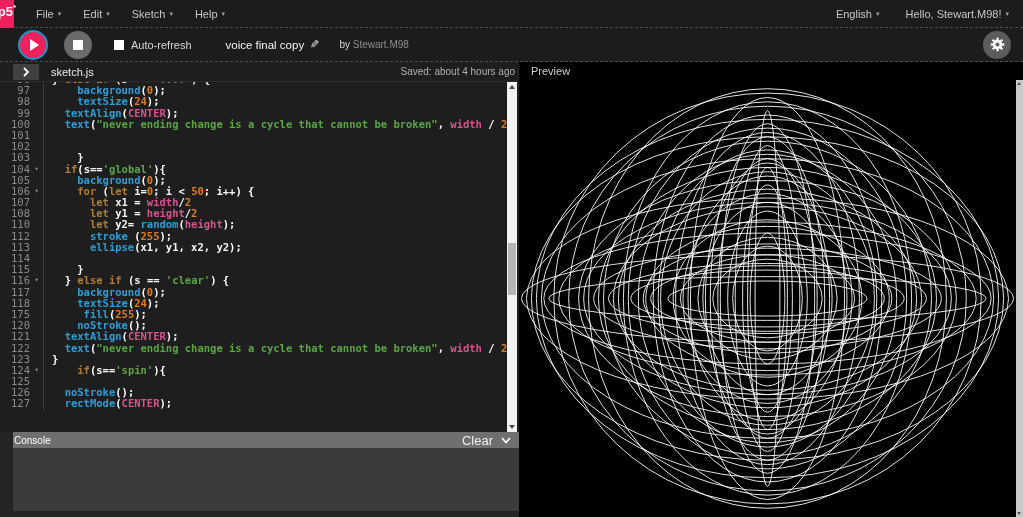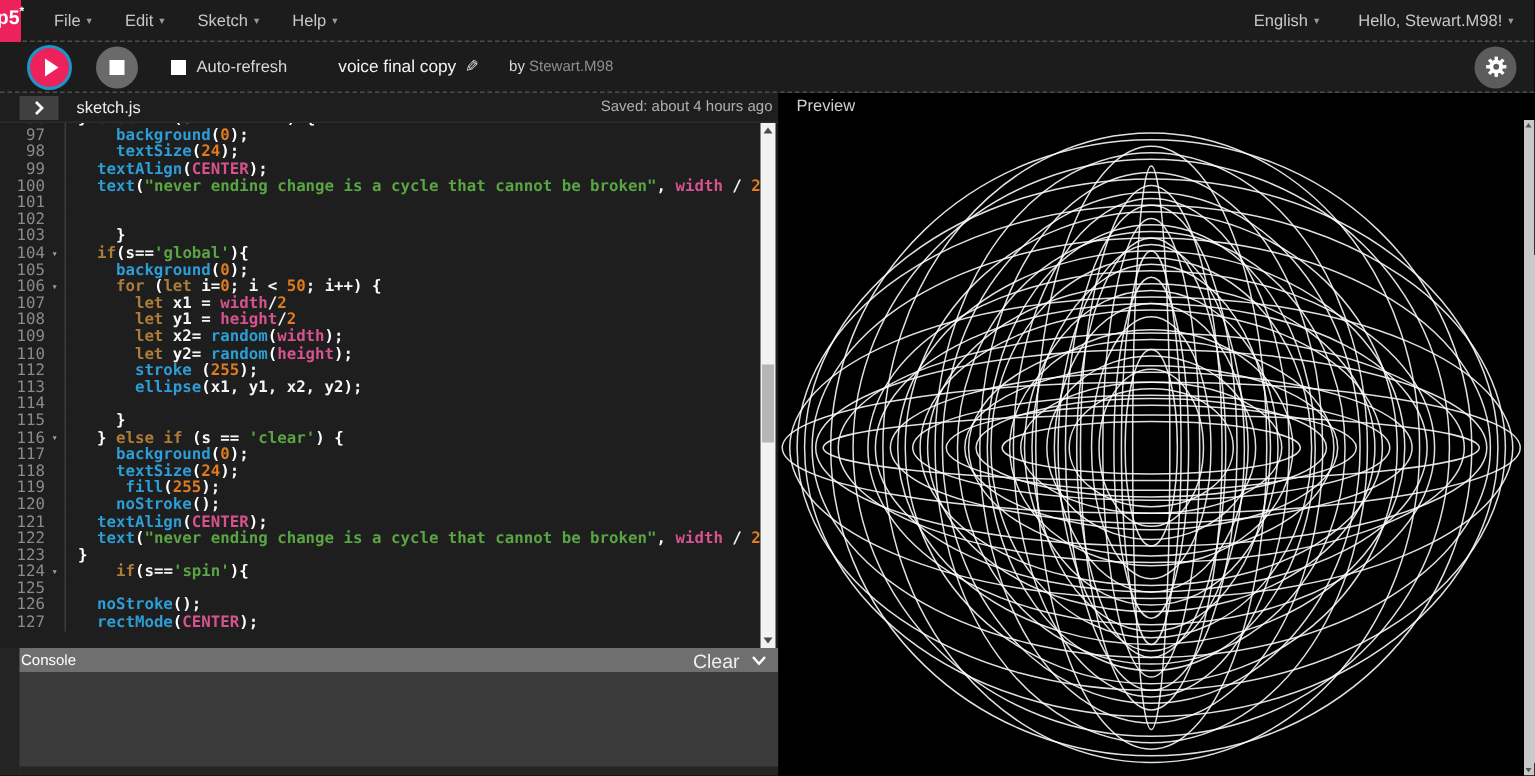--- a/index.html
+++ b/index.html
@@ -167,30 +167,29 @@
           <div class="code-row"><span class="gutter"><span class="ln">99</span><span class="fold"></span></span><span class="code-text"><span class="tk-pl">  </span><span class="tk-fn">textAlign</span><span class="tk-br">(</span><span class="tk-pk">CENTER</span><span class="tk-br">)</span><span class="tk-pl">;</span></span></div>
           <div class="code-row"><span class="gutter"><span class="ln">100</span><span class="fold"></span></span><span class="code-text"><span class="tk-pl">  </span><span class="tk-fn">text</span><span class="tk-br">(</span><span class="tk-str">"never ending change is a cycle that cannot be broken"</span><span class="tk-pl">, </span><span class="tk-pk">width</span><span class="tk-pl"> / </span><span class="tk-num">2</span><span class="tk-pl">, </span></span></div>
           <div class="code-row"><span class="gutter"><span class="ln">101</span><span class="fold"></span></span><span class="code-text"></span></div>
           <div class="code-row"><span class="gutter"><span class="ln">102</span><span class="fold"></span></span><span class="code-text"></span></div>
           <div class="code-row"><span class="gutter"><span class="ln">103</span><span class="fold"></span></span><span class="code-text"><span class="tk-pl">    </span><span class="tk-br">}</span></span></div>
           <div class="code-row"><span class="gutter"><span class="ln">104</span><span class="fold">▾</span></span><span class="code-text"><span class="tk-pl">  </span><span class="tk-kw">if</span><span class="tk-br">(</span><span class="tk-pl">s</span><span class="tk-pl">==</span><span class="tk-str">'global'</span><span class="tk-br">)</span><span class="tk-br">{</span></span></div>
           <div class="code-row"><span class="gutter"><span class="ln">105</span><span class="fold"></span></span><span class="code-text"><span class="tk-pl">    </span><span class="tk-fn">background</span><span class="tk-br">(</span><span class="tk-num">0</span><span class="tk-br">)</span><span class="tk-pl">;</span></span></div>
           <div class="code-row"><span class="gutter"><span class="ln">106</span><span class="fold">▾</span></span><span class="code-text"><span class="tk-pl">    </span><span class="tk-kw">for</span><span class="tk-pl"> </span><span class="tk-br">(</span><span class="tk-kw">let</span><span class="tk-pl"> i=</span><span class="tk-num">0</span><span class="tk-pl">; i &lt; </span><span class="tk-num">50</span><span class="tk-pl">; i++</span><span class="tk-br">)</span><span class="tk-pl"> </span><span class="tk-br">{</span></span></div>
           <div class="code-row"><span class="gutter"><span class="ln">107</span><span class="fold"></span></span><span class="code-text"><span class="tk-pl">      </span><span class="tk-kw">let</span><span class="tk-pl"> x1 = </span><span class="tk-pk">width</span><span class="tk-pl">/</span><span class="tk-num">2</span></span></div>
           <div class="code-row"><span class="gutter"><span class="ln">108</span><span class="fold"></span></span><span class="code-text"><span class="tk-pl">      </span><span class="tk-kw">let</span><span class="tk-pl"> y1 = </span><span class="tk-pk">height</span><span class="tk-pl">/</span><span class="tk-num">2</span></span></div>
-          <div class="code-row"><span class="gutter"><span class="ln">109</span><span class="fold"></span></span><span class="code-text"><span class="tk-pl">      </span><span class="tk-kw">let</span><span class="tk-pl"> x2= </span><span class="tk-fn">random</span><span class="tk-br">(</span><span class="tk-pk">width</span><span class="tk-br">)</span><span class="tk-pl">;</span></span></div>
           <div class="code-row"><span class="gutter"><span class="ln">110</span><span class="fold"></span></span><span class="code-text"><span class="tk-pl">      </span><span class="tk-kw">let</span><span class="tk-pl"> y2= </span><span class="tk-fn">random</span><span class="tk-br">(</span><span class="tk-pk">height</span><span class="tk-br">)</span><span class="tk-pl">;</span></span></div>
           <div class="code-row"><span class="gutter"><span class="ln">112</span><span class="fold"></span></span><span class="code-text"><span class="tk-pl">      </span><span class="tk-fn">stroke</span><span class="tk-pl"> </span><span class="tk-br">(</span><span class="tk-num">255</span><span class="tk-br">)</span><span class="tk-pl">;</span></span></div>
           <div class="code-row"><span class="gutter"><span class="ln">113</span><span class="fold"></span></span><span class="code-text"><span class="tk-pl">      </span><span class="tk-fn">ellipse</span><span class="tk-br">(</span><span class="tk-pl">x1, y1, x2, y2</span><span class="tk-br">)</span><span class="tk-pl">;</span></span></div>
           <div class="code-row"><span class="gutter"><span class="ln">114</span><span class="fold"></span></span><span class="code-text"></span></div>
           <div class="code-row"><span class="gutter"><span class="ln">115</span><span class="fold"></span></span><span class="code-text"><span class="tk-pl">    </span><span class="tk-br">}</span></span></div>
           <div class="code-row"><span class="gutter"><span class="ln">116</span><span class="fold">▾</span></span><span class="code-text"><span class="tk-pl">  </span><span class="tk-br">}</span><span class="tk-pl"> </span><span class="tk-kw">else</span><span class="tk-pl"> </span><span class="tk-kw">if</span><span class="tk-pl"> </span><span class="tk-br">(</span><span class="tk-pl">s == </span><span class="tk-str">'clear'</span><span class="tk-br">)</span><span class="tk-pl"> </span><span class="tk-br">{</span></span></div>
           <div class="code-row"><span class="gutter"><span class="ln">117</span><span class="fold"></span></span><span class="code-text"><span class="tk-pl">    </span><span class="tk-fn">background</span><span class="tk-br">(</span><span class="tk-num">0</span><span class="tk-br">)</span><span class="tk-pl">;</span></span></div>
           <div class="code-row"><span class="gutter"><span class="ln">118</span><span class="fold"></span></span><span class="code-text"><span class="tk-pl">    </span><span class="tk-fn">textSize</span><span class="tk-br">(</span><span class="tk-num">24</span><span class="tk-br">)</span><span class="tk-pl">;</span></span></div>
-          <div class="code-row"><span class="gutter"><span class="ln">119</span><span class="fold"></span></span><span class="code-text"><span class="tk-pl">     </span><span class="tk-fn">fill</span><span class="tk-br">(</span><span class="tk-num">255</span><span class="tk-br">)</span><span class="tk-pl">;</span></span></div>
+          <div class="code-row"><span class="gutter"><span class="ln">175</span><span class="fold"></span></span><span class="code-text"><span class="tk-pl">     </span><span class="tk-fn">fill</span><span class="tk-br">(</span><span class="tk-num">255</span><span class="tk-br">)</span><span class="tk-pl">;</span></span></div>
           <div class="code-row"><span class="gutter"><span class="ln">120</span><span class="fold"></span></span><span class="code-text"><span class="tk-pl">    </span><span class="tk-fn">noStroke</span><span class="tk-br">()</span><span class="tk-pl">;</span></span></div>
           <div class="code-row"><span class="gutter"><span class="ln">121</span><span class="fold"></span></span><span class="code-text"><span class="tk-pl">  </span><span class="tk-fn">textAlign</span><span class="tk-br">(</span><span class="tk-pk">CENTER</span><span class="tk-br">)</span><span class="tk-pl">;</span></span></div>
           <div class="code-row"><span class="gutter"><span class="ln">122</span><span class="fold"></span></span><span class="code-text"><span class="tk-pl">  </span><span class="tk-fn">text</span><span class="tk-br">(</span><span class="tk-str">"never ending change is a cycle that cannot be broken"</span><span class="tk-pl">, </span><span class="tk-pk">width</span><span class="tk-pl"> / </span><span class="tk-num">2</span><span class="tk-pl">, </span></span></div>
           <div class="code-row"><span class="gutter"><span class="ln">123</span><span class="fold"></span></span><span class="code-text"><span class="tk-br">}</span></span></div>
           <div class="code-row"><span class="gutter"><span class="ln">124</span><span class="fold">▾</span></span><span class="code-text"><span class="tk-pl">    </span><span class="tk-kw">if</span><span class="tk-br">(</span><span class="tk-pl">s</span><span class="tk-pl">==</span><span class="tk-str">'spin'</span><span class="tk-br">)</span><span class="tk-br">{</span></span></div>
           <div class="code-row"><span class="gutter"><span class="ln">125</span><span class="fold"></span></span><span class="code-text"></span></div>
           <div class="code-row"><span class="gutter"><span class="ln">126</span><span class="fold"></span></span><span class="code-text"><span class="tk-pl">  </span><span class="tk-fn">noStroke</span><span class="tk-br">()</span><span class="tk-pl">;</span></span></div>
           <div class="code-row"><span class="gutter"><span class="ln">127</span><span class="fold"></span></span><span class="code-text"><span class="tk-pl">  </span><span class="tk-fn">rectMode</span><span class="tk-br">(</span><span class="tk-pk">CENTER</span><span class="tk-br">)</span><span class="tk-pl">;</span></span></div>
         </div>
       <div class="ed-sb">

